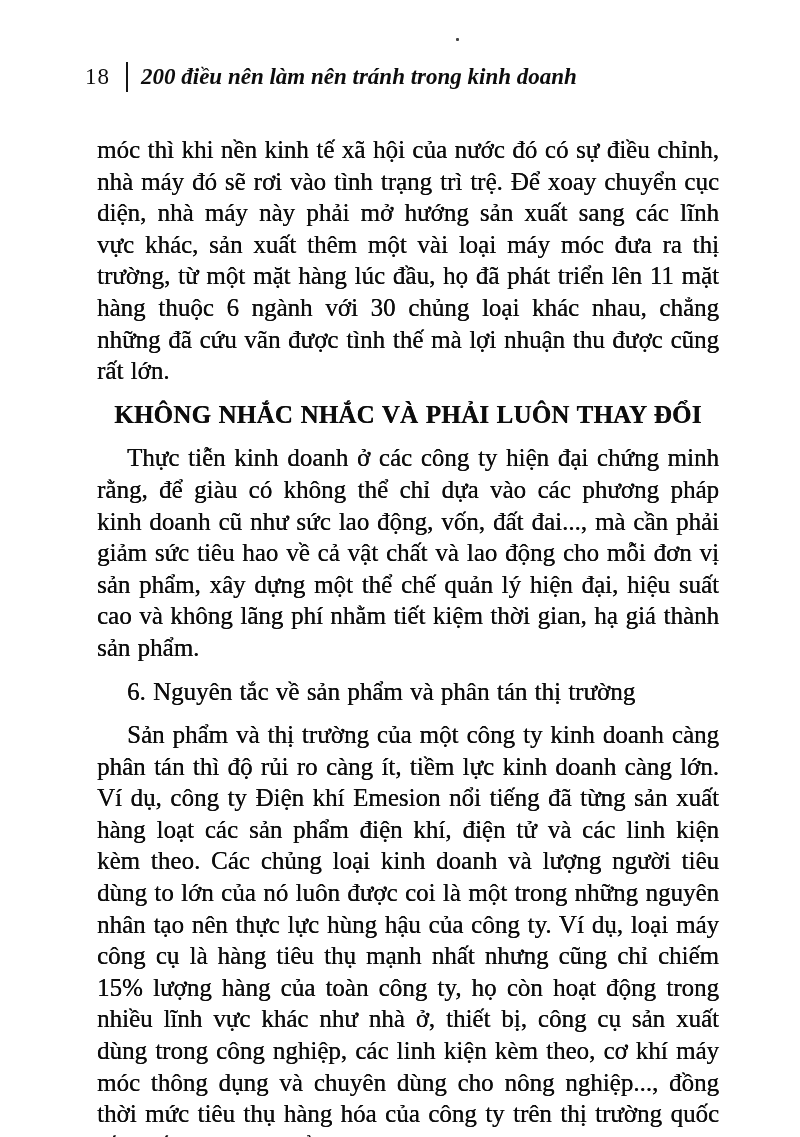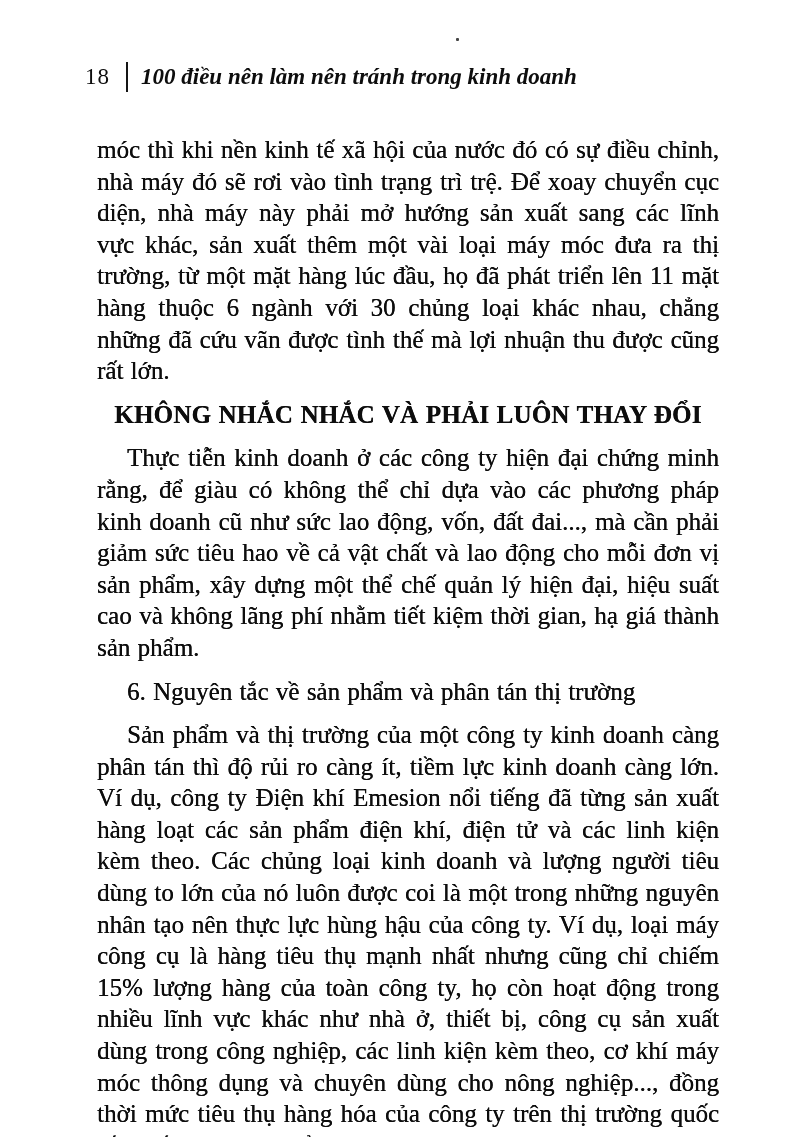--- a/index.html
+++ b/index.html
@@ -83,21 +83,21 @@
 </head>
 <body>
 
 <div class="page">
 
   <span class="speck"></span>
 
   <header class="page-header">
     <span class="page-number">18</span>
     <span class="header-divider"></span>
-    <span class="running-title">100 điều nên làm nên tránh trong kinh doanh</span>
+    <span class="running-title">200 điều nên làm nên tránh trong kinh doanh</span>
   </header>
 
   <main class="page-body">
     <p>móc thì khi nền kinh tế xã hội của nước đó có sự điều chỉnh, nhà máy đó sẽ rơi vào tình trạng trì trệ. Để xoay chuyển cục diện, nhà máy này phải mở hướng sản xuất sang các lĩnh vực khác, sản xuất thêm một vài loại máy móc đưa ra thị trường, từ một mặt hàng lúc đầu, họ đã phát triển lên 11 mặt hàng thuộc 6 ngành với 30 chủng loại khác nhau, chẳng những đã cứu vãn được tình thế mà lợi nhuận thu được cũng rất lớn.</p>
 
     <p class="section-heading">KHÔNG NHẮC NHẮC VÀ PHẢI LUÔN THAY ĐỔI</p>
 
     <p class="indent">Thực tiễn kinh doanh ở các công ty hiện đại chứng minh rằng, để giàu có không thể chỉ dựa vào các phương pháp kinh doanh cũ như sức lao động, vốn, đất đai..., mà cần phải giảm sức tiêu hao về cả vật chất và lao động cho mỗi đơn vị sản phẩm, xây dựng một thể chế quản lý hiện đại, hiệu suất cao và không lãng phí nhằm tiết kiệm thời gian, hạ giá thành sản phẩm.</p>
 
     <p class="indent">6. Nguyên tắc về sản phẩm và phân tán thị trường</p>

